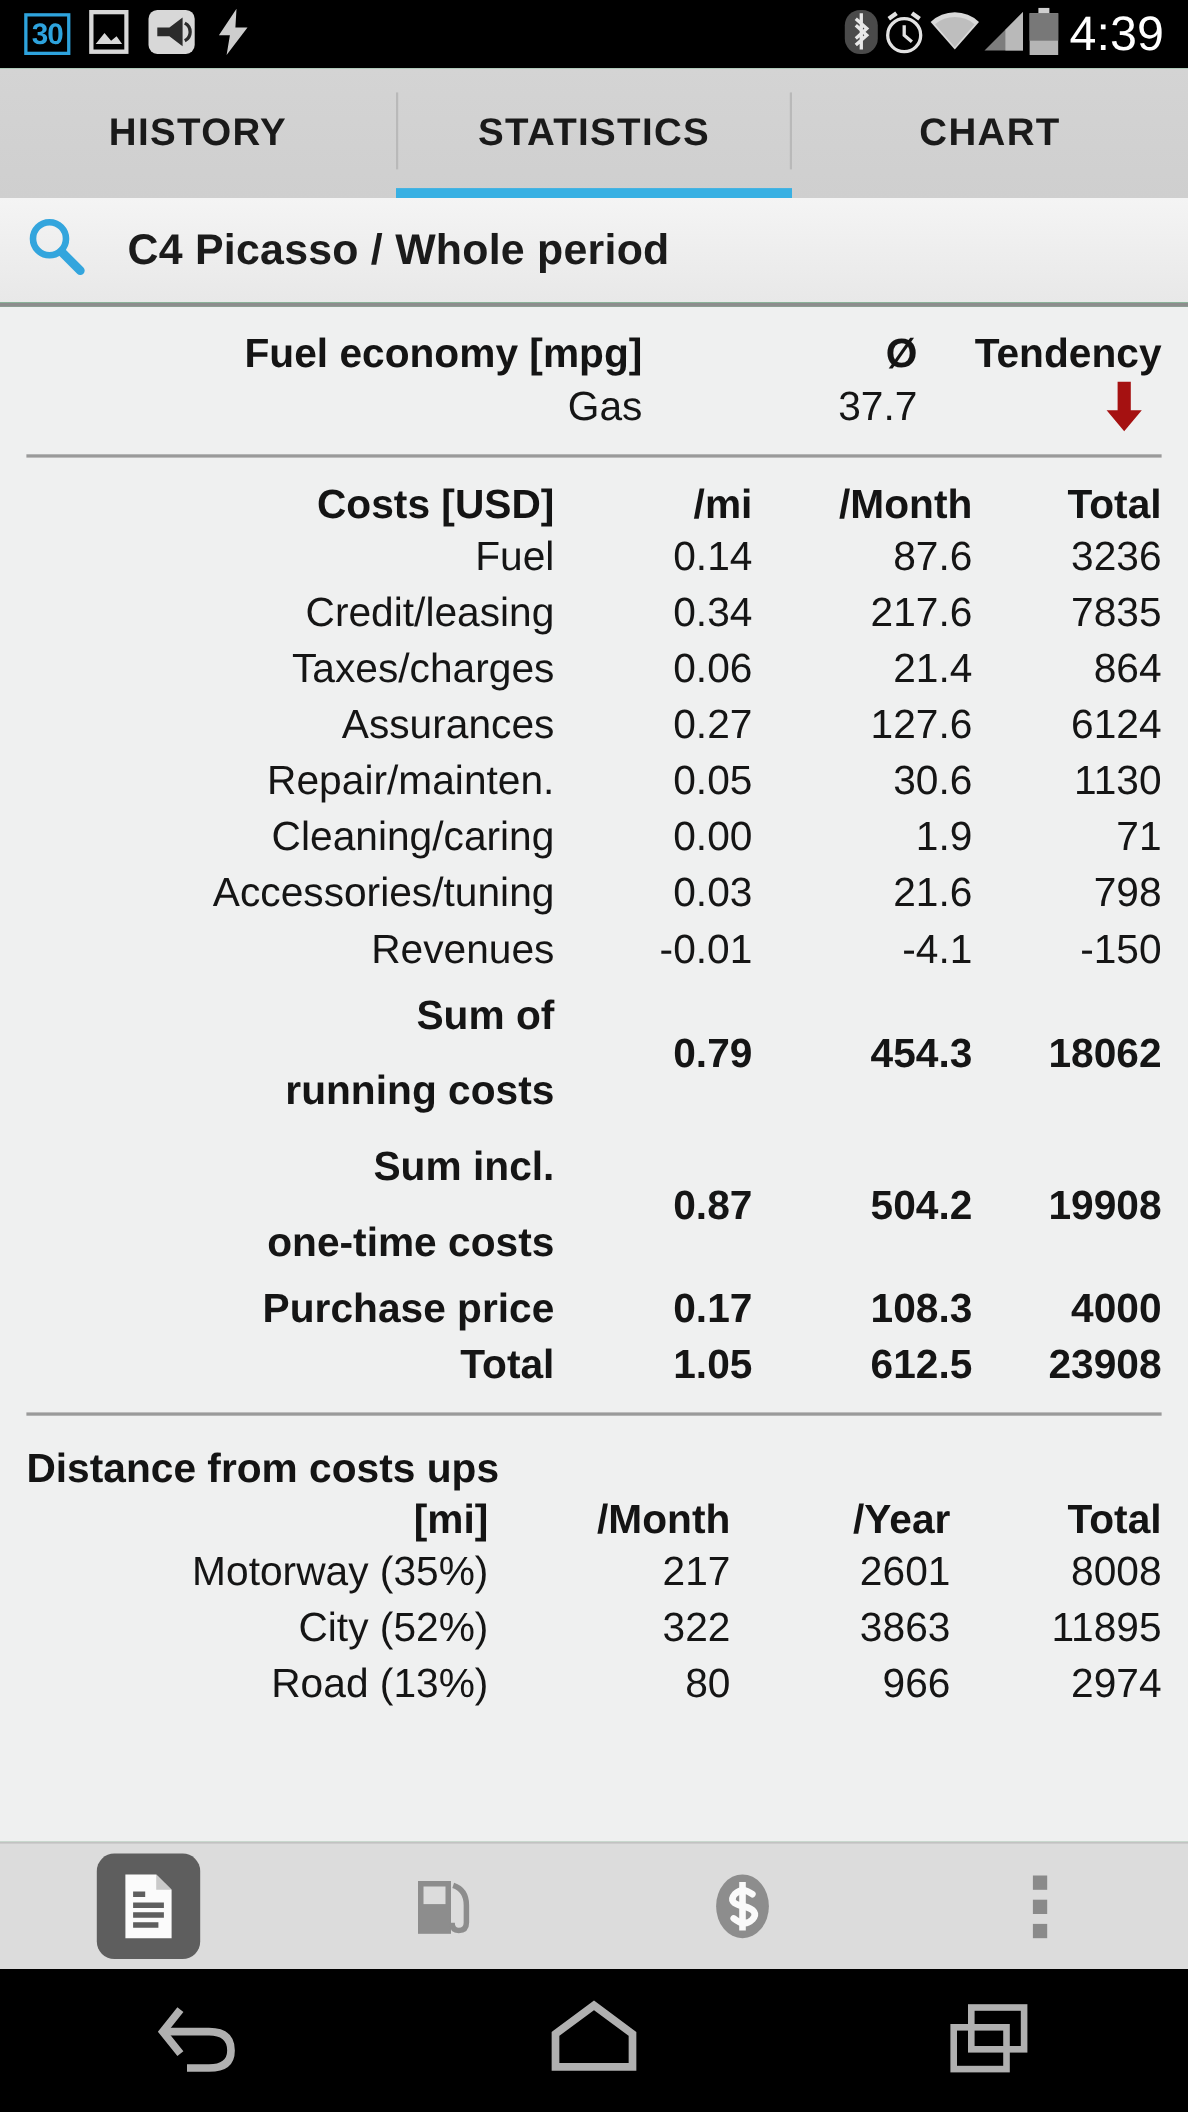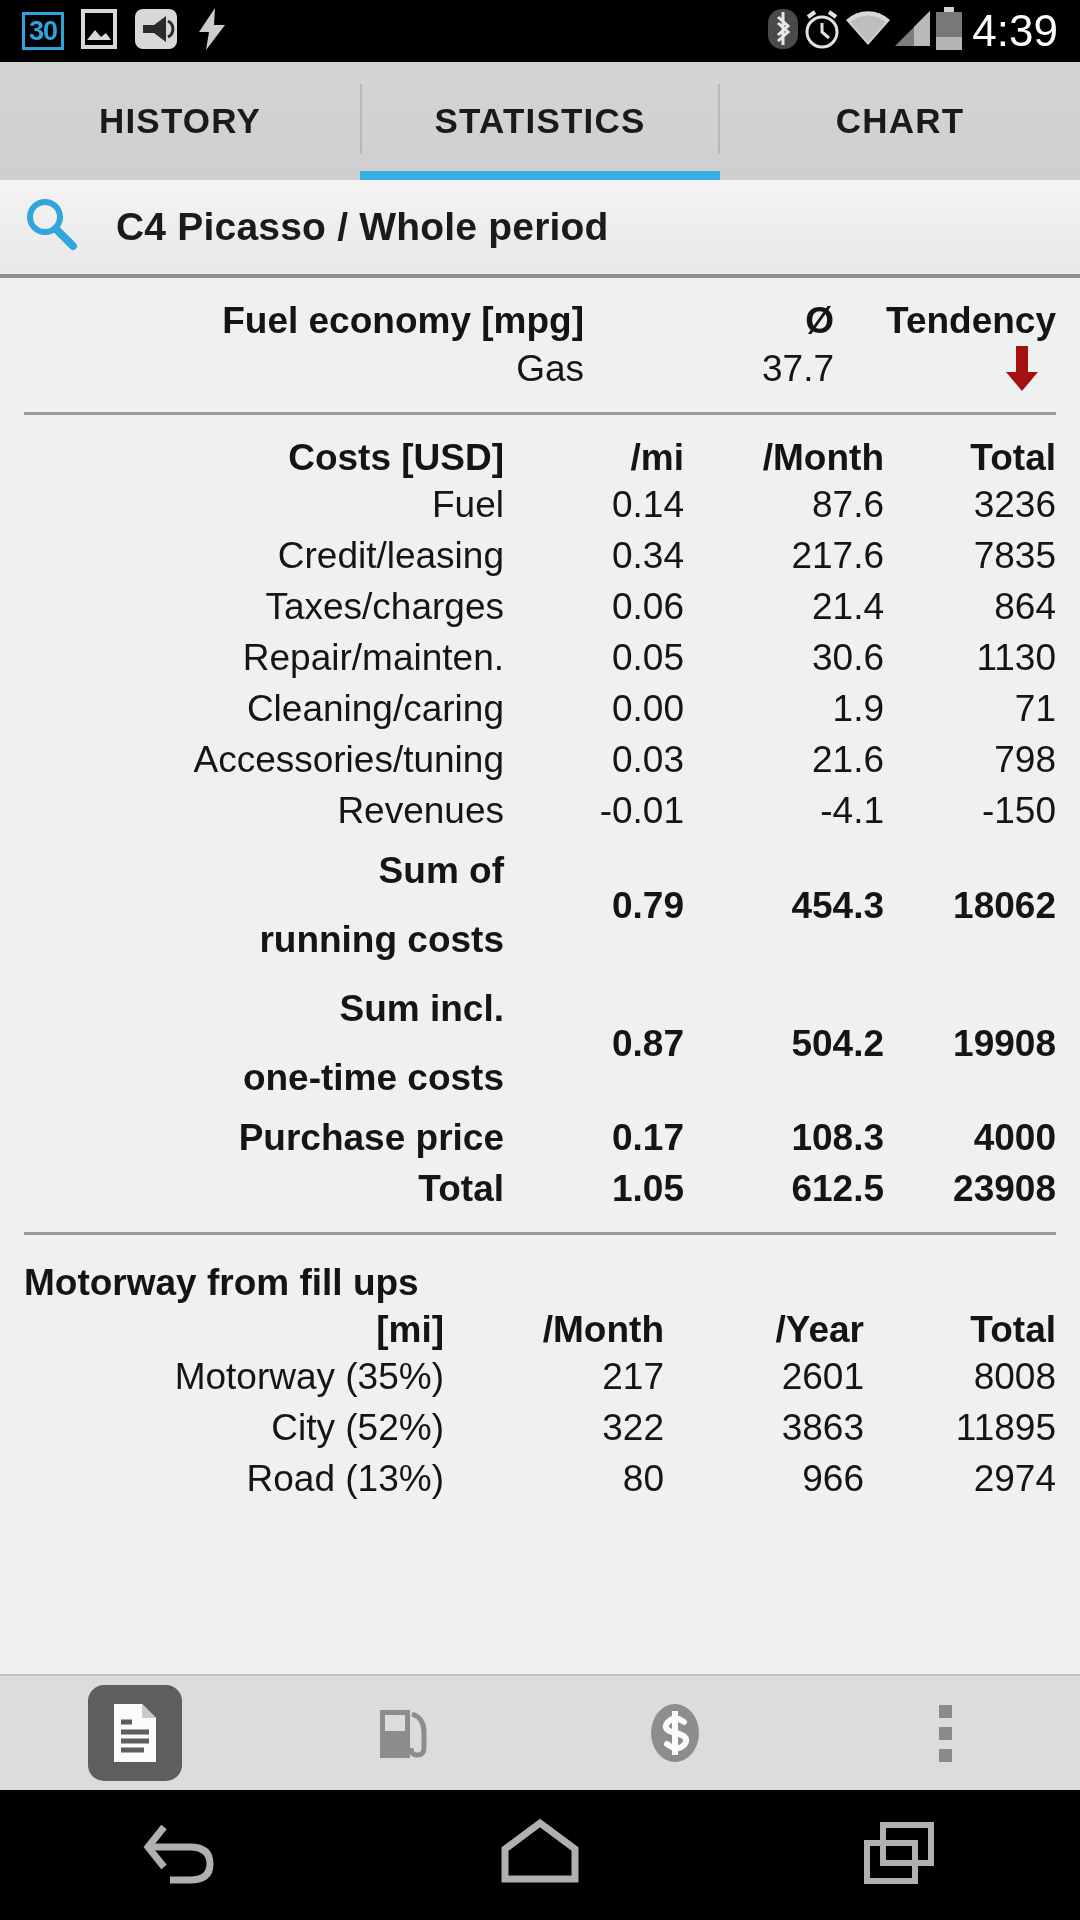--- a/index.html
+++ b/index.html
@@ -277,20 +277,26 @@
             <td class="c-num">217.6</td>
             <td class="c-num">7835</td>
           </tr>
           <tr class="row">
             <td class="c-label">Taxes/charges</td>
             <td class="c-num">0.06</td>
             <td class="c-num">21.4</td>
             <td class="c-num">864</td>
           </tr>
           <tr class="row">
+            <td class="c-label">Assurances</td>
+            <td class="c-num">0.27</td>
+            <td class="c-num">127.6</td>
+            <td class="c-num">6124</td>
+          </tr>
+          <tr class="row">
             <td class="c-label">Repair/mainten.</td>
             <td class="c-num">0.05</td>
             <td class="c-num">30.6</td>
             <td class="c-num">1130</td>
           </tr>
           <tr class="row">
             <td class="c-label">Cleaning/caring</td>
             <td class="c-num">0.00</td>
             <td class="c-num">1.9</td>
             <td class="c-num">71</td>
@@ -329,21 +335,21 @@
             <td class="c-label">Total</td>
             <td class="c-num">1.05</td>
             <td class="c-num">612.5</td>
             <td class="c-num">23908</td>
           </tr>
         </tbody>
     </table>
 
     <div class="hr"></div>
 
-    <div class="sect-title" style="margin-top:10px;">Motorway from fill ups</div>
+    <div class="sect-title" style="margin-top:10px;">Distance from costs ups</div>
     <table class="stat">
       <colgroup>
           <col class="ds-label">
           <col class="ds-mon">
           <col class="ds-year">
           <col class="ds-tot">
         </colgroup>
       <tbody>
           <tr class="hdr">
         <td class="c-label">[mi]</td>

